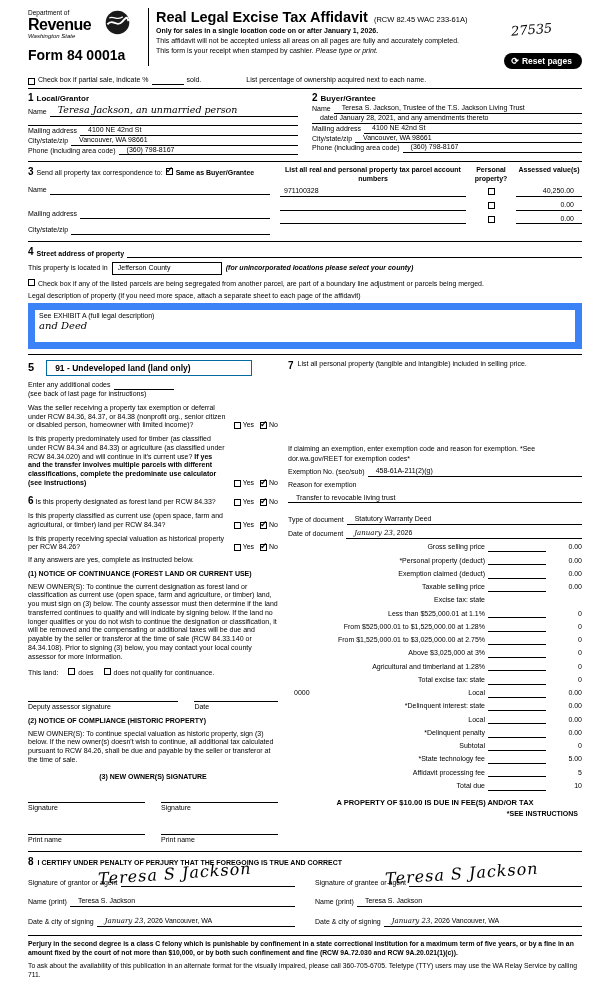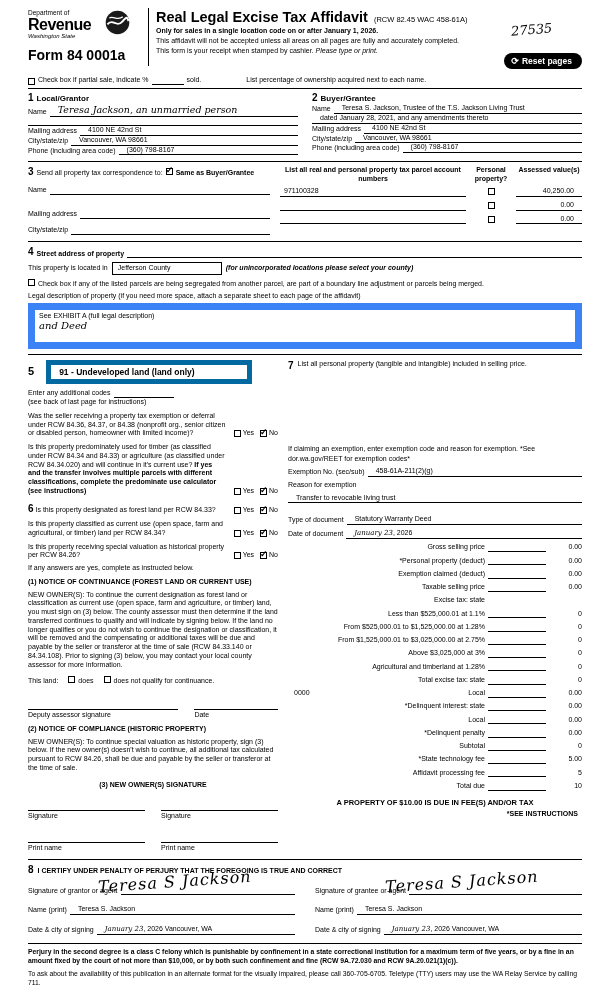--- a/index.html
+++ b/index.html
@@ -68,21 +68,21 @@
 .seg-row{display:flex;align-items:baseline;gap:3px;margin-top:4px;}
 .legal-label{margin-top:3px;}
 .legal-box{border:7px solid #3b82f6;min-height:46px;padding:2px 4px;margin-top:2px;}
 .legal-box .hand{font-size:10px;}
 
 .maincols{display:flex;border-bottom:1px solid #000;padding:5px 0 6px;}
 .leftcol{width:260px;padding-right:10px;}
 .rightcol{flex:1;}
 .code-row{display:flex;align-items:center;gap:12px;margin-bottom:5px;}
 .secnum-lg{font-weight:700;font-size:11px;}
-.code-box{border:5px solid #0369a1;font-weight:700;font-size:8.5px;padding:2px 8px;flex:1;margin-right:26px;}
+.code-box{border:1px solid #0369a1;font-weight:700;font-size:8.5px;padding:2px 8px;flex:1;margin-right:26px;}
 .addl-row{display:flex;align-items:flex-end;gap:3px;}
 .line60{width:60px;border-bottom:1px solid #000;height:8px;}
 .q{display:flex;margin-top:5px;}
 .qt{flex:1;padding-right:4px;}
 .yn{white-space:nowrap;align-self:flex-end;display:flex;align-items:center;gap:2px;}
 .yn .cb{margin-left:4px;}
 .para{margin-top:4px;}
 .ntitle{font-weight:700;margin-top:5px;}
 .land-row{display:flex;align-items:baseline;gap:10px;margin-top:7px;}
 .land-row .opt{display:flex;align-items:baseline;gap:3px;}
@@ -140,21 +140,21 @@
             <path d="M4.5 8.5 C 8 5, 13 12, 18.5 7" stroke="#fff" stroke-width="1.3" fill="none"></path>
           </svg>
         </div>
       </div>
       <div class="form-no">Form 84 0001a</div>
     </div>
     <div class="hdr-divider"></div>
     <div class="hdr-right">
       <div class="title-row">
         <span class="title">Real Legal Excise Tax Affidavit</span>
-        <span class="rcw">(RCW 82.45 WAC 458-61A)</span>
+        <span class="rcw">(RCW 82.45 WAC 233-61A)</span>
       </div>
       <div class="note b">Only for sales in a single location code on or after January 1, 2026.</div>
       <div class="note">This affidavit will not be accepted unless all areas on all pages are fully and accurately completed.</div>
       <div class="note"><span>This form is your receipt when stamped by cashier. </span><span class="i">Please type or print.</span></div>
     </div>
     <div class="hand hw-number">27535</div>
     <button class="reset-btn">
       <span class="reset-icon">⟳</span>
       <span>Reset pages</span>
     </button>

